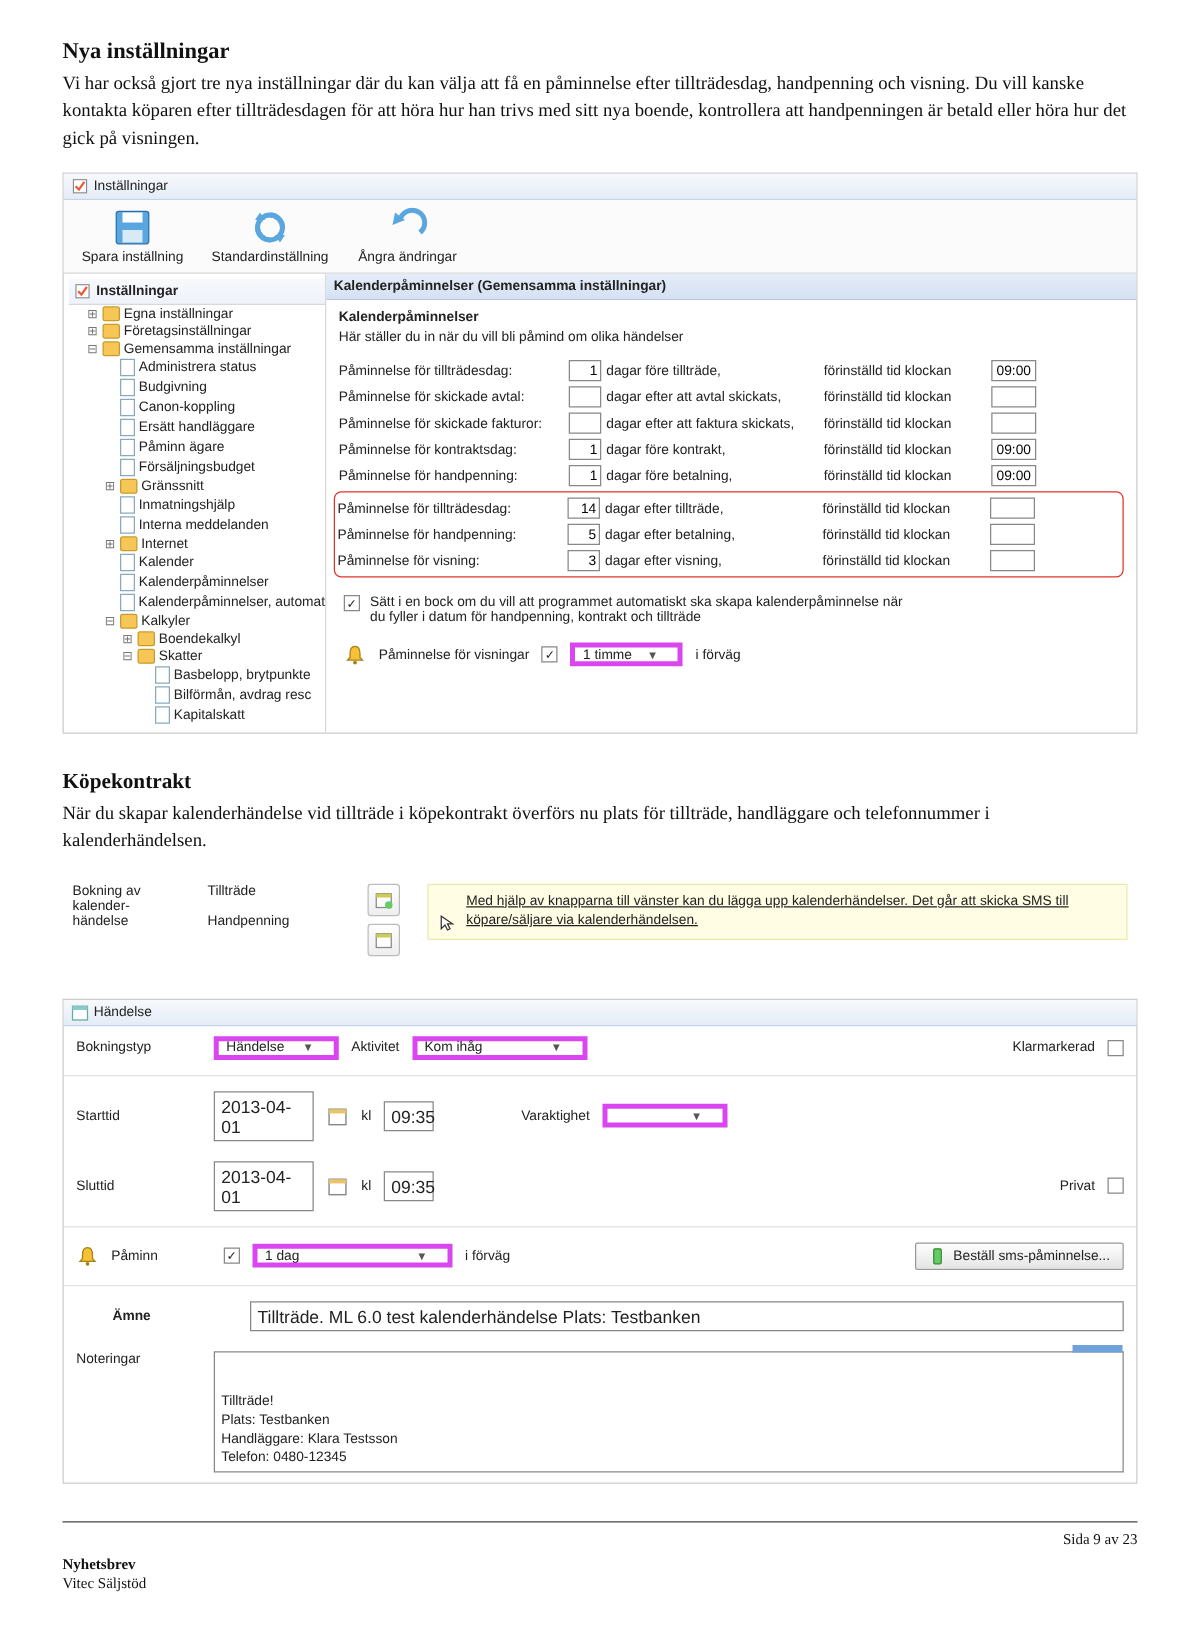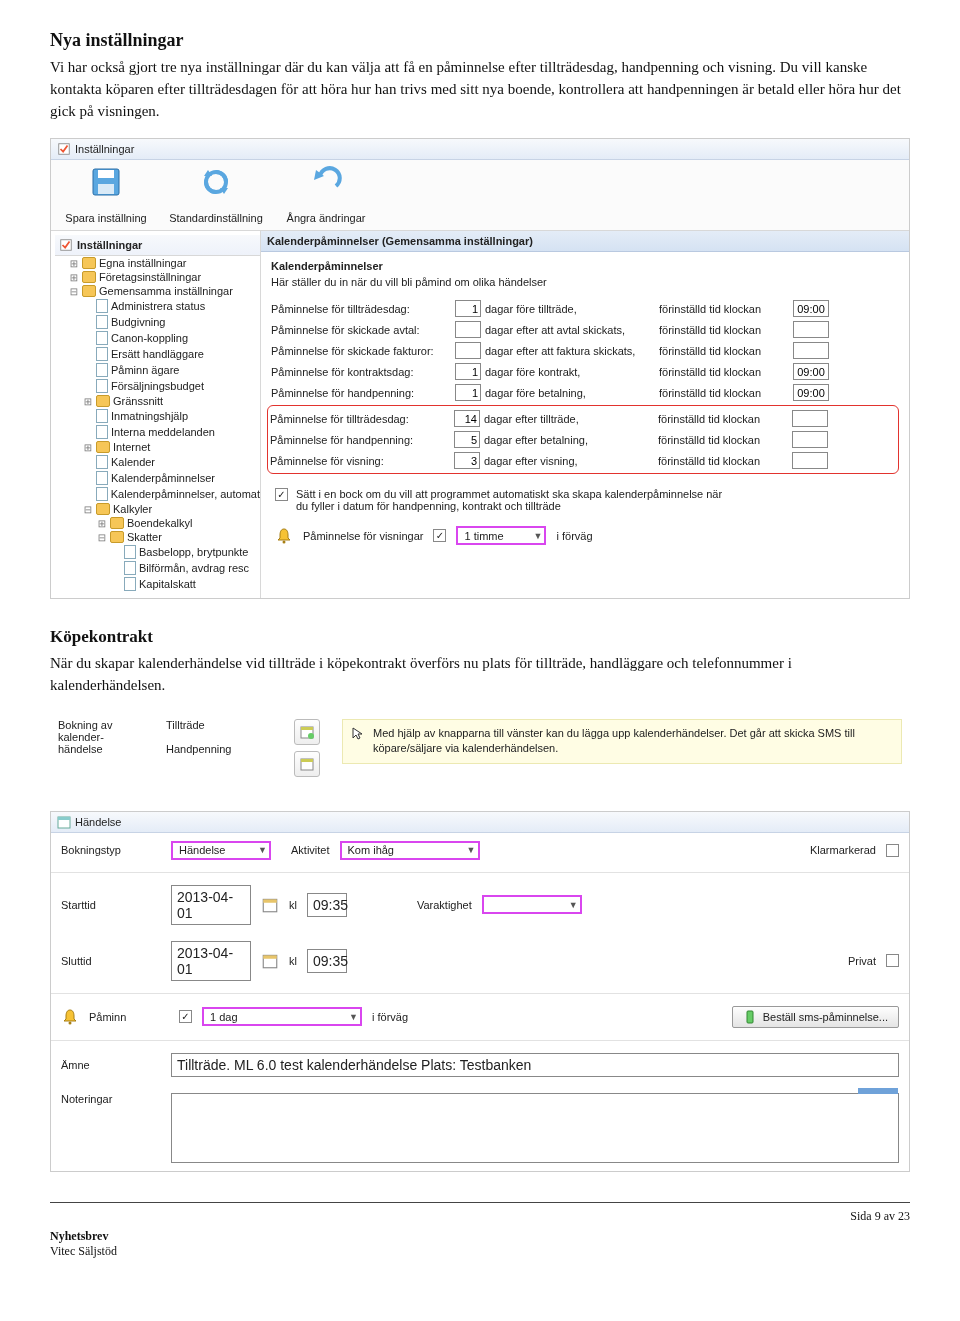--- a/index.html
+++ b/index.html
@@ -3,21 +3,21 @@
 <meta charset="utf-8">
 <style>
   * { box-sizing: border-box; }
   body { margin: 0; padding: 30px 50px 10px 50px; font-family: Georgia, serif; font-size: 14px; color: #111; background: #fff; width: 960px; }
   .heading1 { font-weight: bold; font-size: 18px; margin-bottom: 6px; }
   .bodytext { font-size: 15px; line-height: 1.45; margin-bottom: 16px; }
   .screenshot { border: 1px solid #ccc; font-family: 'Segoe UI', Tahoma, Verdana, sans-serif; font-size: 11px; color: #222; background: #fff; margin-bottom: 28px; }
   .titlebar { background: linear-gradient(#f7f9fc,#e4ecf7); border-bottom: 1px solid #c7d3e5; padding: 3px 6px; display: flex; align-items: center; gap: 4px; }
   .tb-icon { width: 14px; height: 14px; }
   .toolbar { display: flex; gap: 20px; padding: 6px 10px; border-bottom: 1px solid #d8d8d8; background: #fbfbfb; }
-  .tool { display: flex; flex-direction: column; align-items: center; gap: 14px; width: 90px; }
+  .tool { display: flex; flex-direction: column; align-items: center; gap: 2px; width: 90px; }
   .tool svg { width: 32px; height: 32px; }
   .body2 { display: flex; }
   .treepane { width: 210px; border-right: 1px solid #d8d8d8; padding: 4px 0 6px 4px; }
   .tree-hdr { background: linear-gradient(#f7f9fc,#eef2fa); border-bottom: 1px solid #d8d8d8; padding: 3px 4px; display: flex; align-items: center; gap: 4px; font-weight: bold; }
   .tree ul { list-style: none; margin: 0; padding-left: 14px; }
   .tree li { padding: 1px 0; white-space: nowrap; display: flex; align-items: center; gap: 3px; }
   .chev { width: 10px; color: #777; font-size: 10px; display: inline-block; text-align: center; }
   .folder { width: 14px; height: 12px; background: #f6c657; border: 1px solid #c89b2a; border-radius: 2px; display: inline-block; }
   .doc { width: 12px; height: 14px; background: #fff; border: 1px solid #8ab; display: inline-block; position: relative; }
   .formpane { flex: 1; padding: 0; }
@@ -28,29 +28,29 @@
   .row { display: flex; align-items: center; padding: 2px 0; gap: 4px; }
   .row .lab { width: 180px; }
   .row .inp { width: 26px; height: 17px; border: 1px solid #888; text-align: right; padding: 0 2px; font-size: 11px; }
   .row .mid { width: 170px; }
   .row .pre { width: 130px; }
   .row .time { width: 36px; height: 17px; border: 1px solid #888; text-align: center; font-size: 11px; }
   .redbox { border: 1.5px solid #e2332e; border-radius: 6px; padding: 2px 2px; margin: 2px 0 6px -4px; }
   .checkrow { display: flex; gap: 8px; padding: 8px 4px; align-items: flex-start; }
   .chk { width: 13px; height: 13px; border: 1px solid #888; display: inline-flex; align-items: center; justify-content: center; font-size: 10px; background: #fff; }
   .bellrow { display: flex; align-items: center; gap: 10px; padding: 6px 4px; }
-  .combo { border: 2px solid #d946ef; height: 19px; display: inline-flex; align-items: center; padding: 0 2px 0 6px; background: #fff; min-width: 90px; justify-content: space-between; }
+  .combo { border: 4px solid #d946ef; height: 19px; display: inline-flex; align-items: center; padding: 0 16px 0 6px; background: #fff; min-width: 90px; justify-content: space-between; }
   .combo .arr { color: #555; font-size: 9px; padding-left: 6px; }
   .subhead { font-weight: bold; font-size: 17px; margin-bottom: 6px; }
   .ss2 { border: none; }
   .panelrow { display: flex; align-items: flex-start; gap: 18px; padding: 6px 8px; background: #fff; }
   .panelrow .col1 { width: 90px; }
   .panelrow .col2 { width: 110px; display: flex; flex-direction: column; gap: 12px; }
   .panelrow .ibtn { width: 26px; height: 26px; border: 1px solid #bbb; border-radius: 3px; display: inline-flex; align-items: center; justify-content: center; margin-right: 4px; background: linear-gradient(#fefefe,#eee); }
-  .panelrow .help { background: #fffde4; border: 1px solid #ece9b2; padding: 6px 8px; flex: 1; font-size: 11px; line-height: 1.4; display:flex; gap:8px; align-items:flex-start; }
+  .panelrow .help { background: #fffde4; border: 1px solid #ece9b2; padding: 6px 8px; flex: 1; font-size: 11px; line-height: 1.4; display:flex; gap:8px; align-items:flex-end;text-decoration:underline; }
   .ss3 .hhdr { background: linear-gradient(#f7f9fc,#e4ecf7); border-bottom: 1px solid #c7d3e5; padding: 3px 6px; display: flex; align-items: center; gap: 4px; }
   .frow { display: flex; align-items: center; gap: 10px; padding: 8px 10px; }
   .flab { width: 100px; }
   .button { border: 1px solid #999; background: linear-gradient(#fefefe,#e4e4e4); padding: 2px 10px; height: 22px; display: inline-flex; align-items: center; gap: 6px; border-radius: 2px; }
   .sep { border-top: 1px solid #e2e2e2; margin: 4px 0; }
   .tainput { border: 1px solid #888; padding: 3px 5px; font-size: 14px; background: #fff; }
   .notes { border: 1px solid #888; padding: 3px 5px; font-size: 11px; background: #fff; line-height: 1.35; position: relative; }
   .bluetag { position: absolute; right: 0; top: -6px; width: 40px; height: 6px; background: #6fa2d9; }
   .footer { border-top: 1px solid #444; margin-top: 30px; padding-top: 6px; display: flex; justify-content: space-between; font-size: 12px; }
   .footer .left { font-weight: normal; margin-top: 20px; }
@@ -357,21 +357,21 @@
       </svg>
     <span>Händelse</span>
   </div>
 
   <div class="frow">
     <span class="flab">Bokningstyp</span>
     <span class="combo" style="min-width:100px;">
         <span>Händelse</span>
         <span class="arr">▼</span>
       </span>
-    <span style="margin-left:10px;text-align:right;">Aktivitet</span>
+    <span style="text-align:right;">Aktivitet</span>
     <span class="combo" style="min-width:140px;">
         <span>Kom ihåg</span>
         <span class="arr">▼</span>
       </span>
     <span style="flex:1"></span>
     <span>Klarmarkerad</span>
     <span class="chk"></span>
   </div>
   <div class="sep"></div>
 
@@ -423,28 +423,32 @@
     <span class="button">
       <svg width="14" height="14" viewBox="0 0 14 14">
           <rect x="4" y="1" width="6" height="12" rx="1" fill="#6c6" stroke="#383"></rect>
         </svg>
       <span>Beställ sms-påminnelse...</span>
     </span>
   </div>
   <div class="sep"></div>
 
   <div class="frow">
-    <span class="flab" style="font-weight:normal;">Ämne</span>
+    <span class="flab" style="font-weight:bold;margin-left:29px;">Ämne</span>
     <span class="tainput" style="flex:1;">Tillträde. ML 6.0 test kalenderhändelse Plats: Testbanken</span>
   </div>
 
   <div class="frow" style="align-items:flex-start;">
     <span class="flab">Noteringar</span>
     <div class="notes" style="flex:1; white-space:pre-line; min-height:70px;">
       <div class="bluetag"></div>
+      <span>Tillträde!
+Plats: Testbanken
+Handläggare: Klara Testsson
+Telefon: 0480-12345</span>
     </div>
   </div>
 </div>
 
 <div class="footer">
   <div class="left">
     <b>Nyhetsbrev</b><br>
     <span>Vitec Säljstöd</span>
   </div>
   <div>Sida 9 av 23</div>

